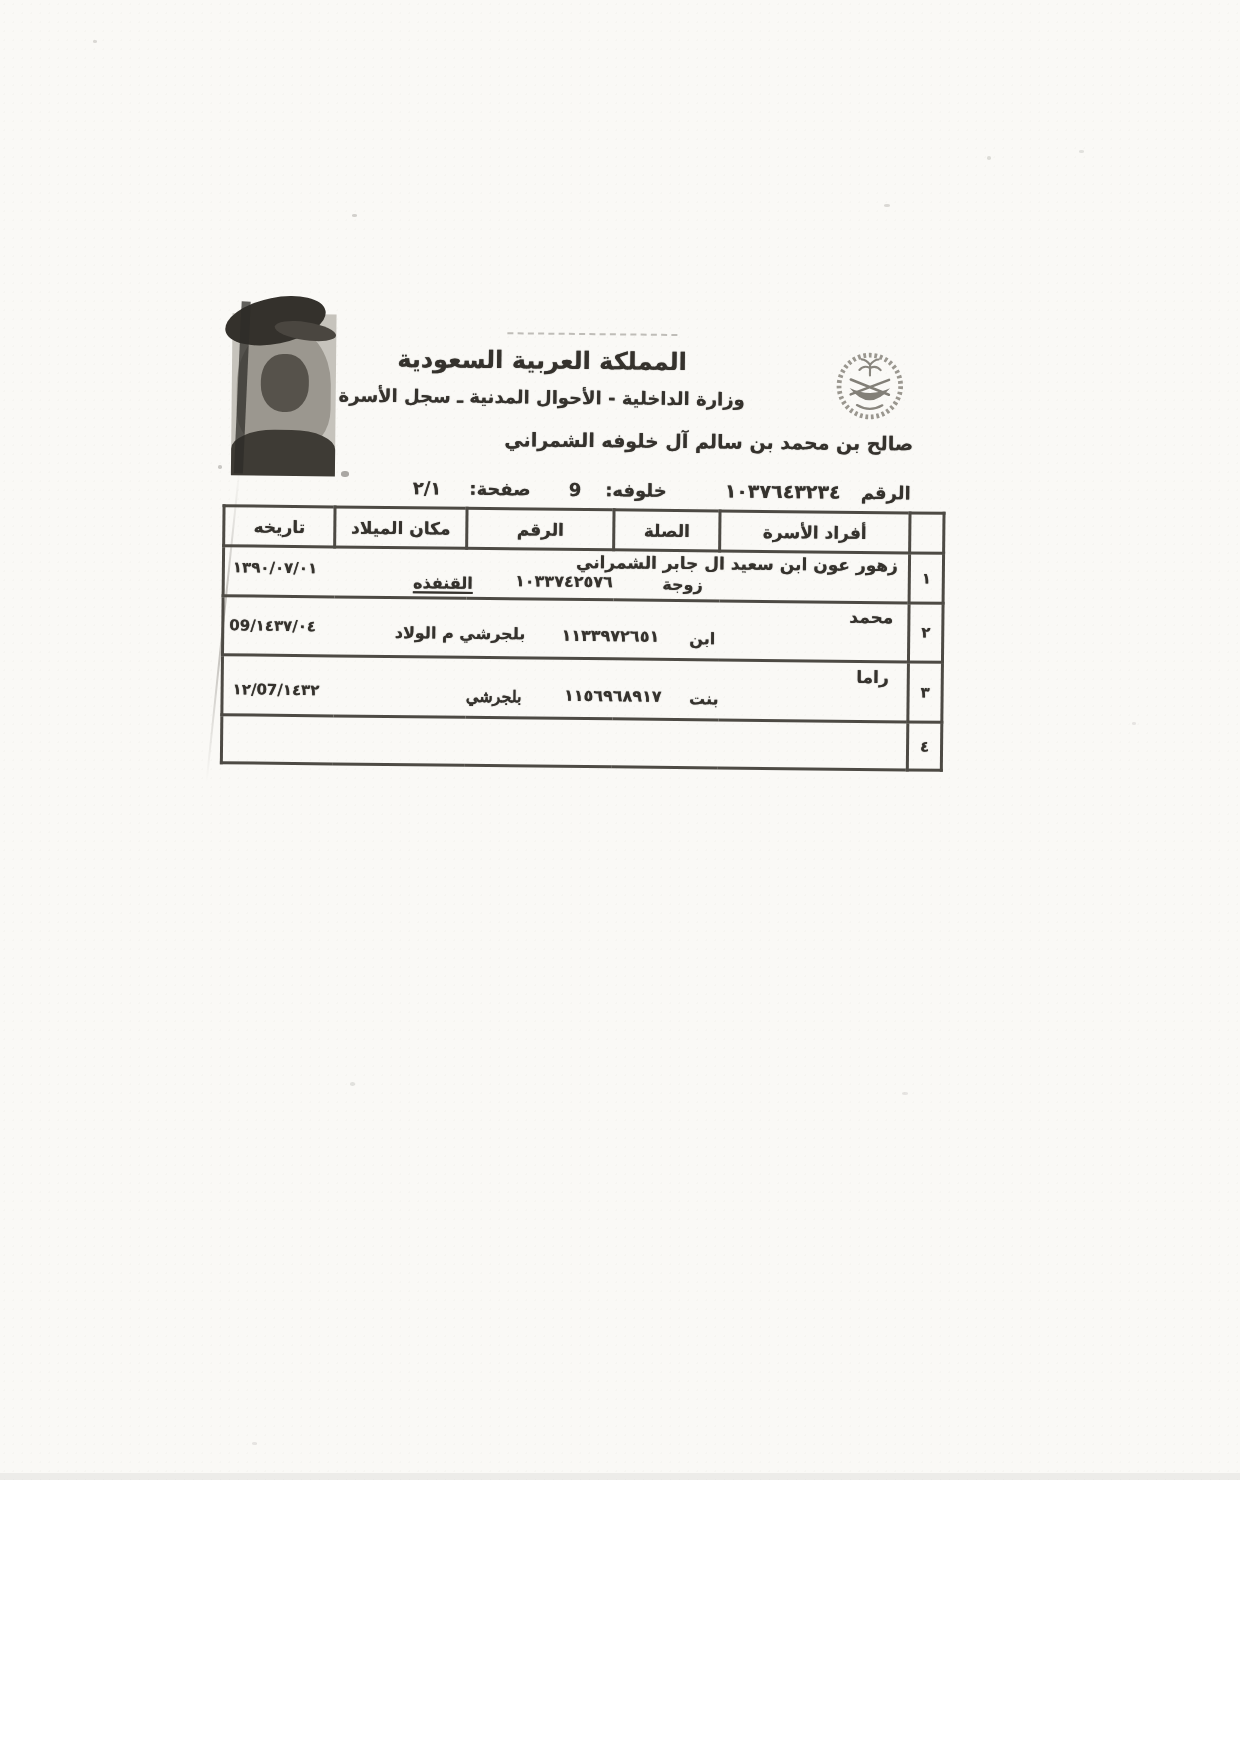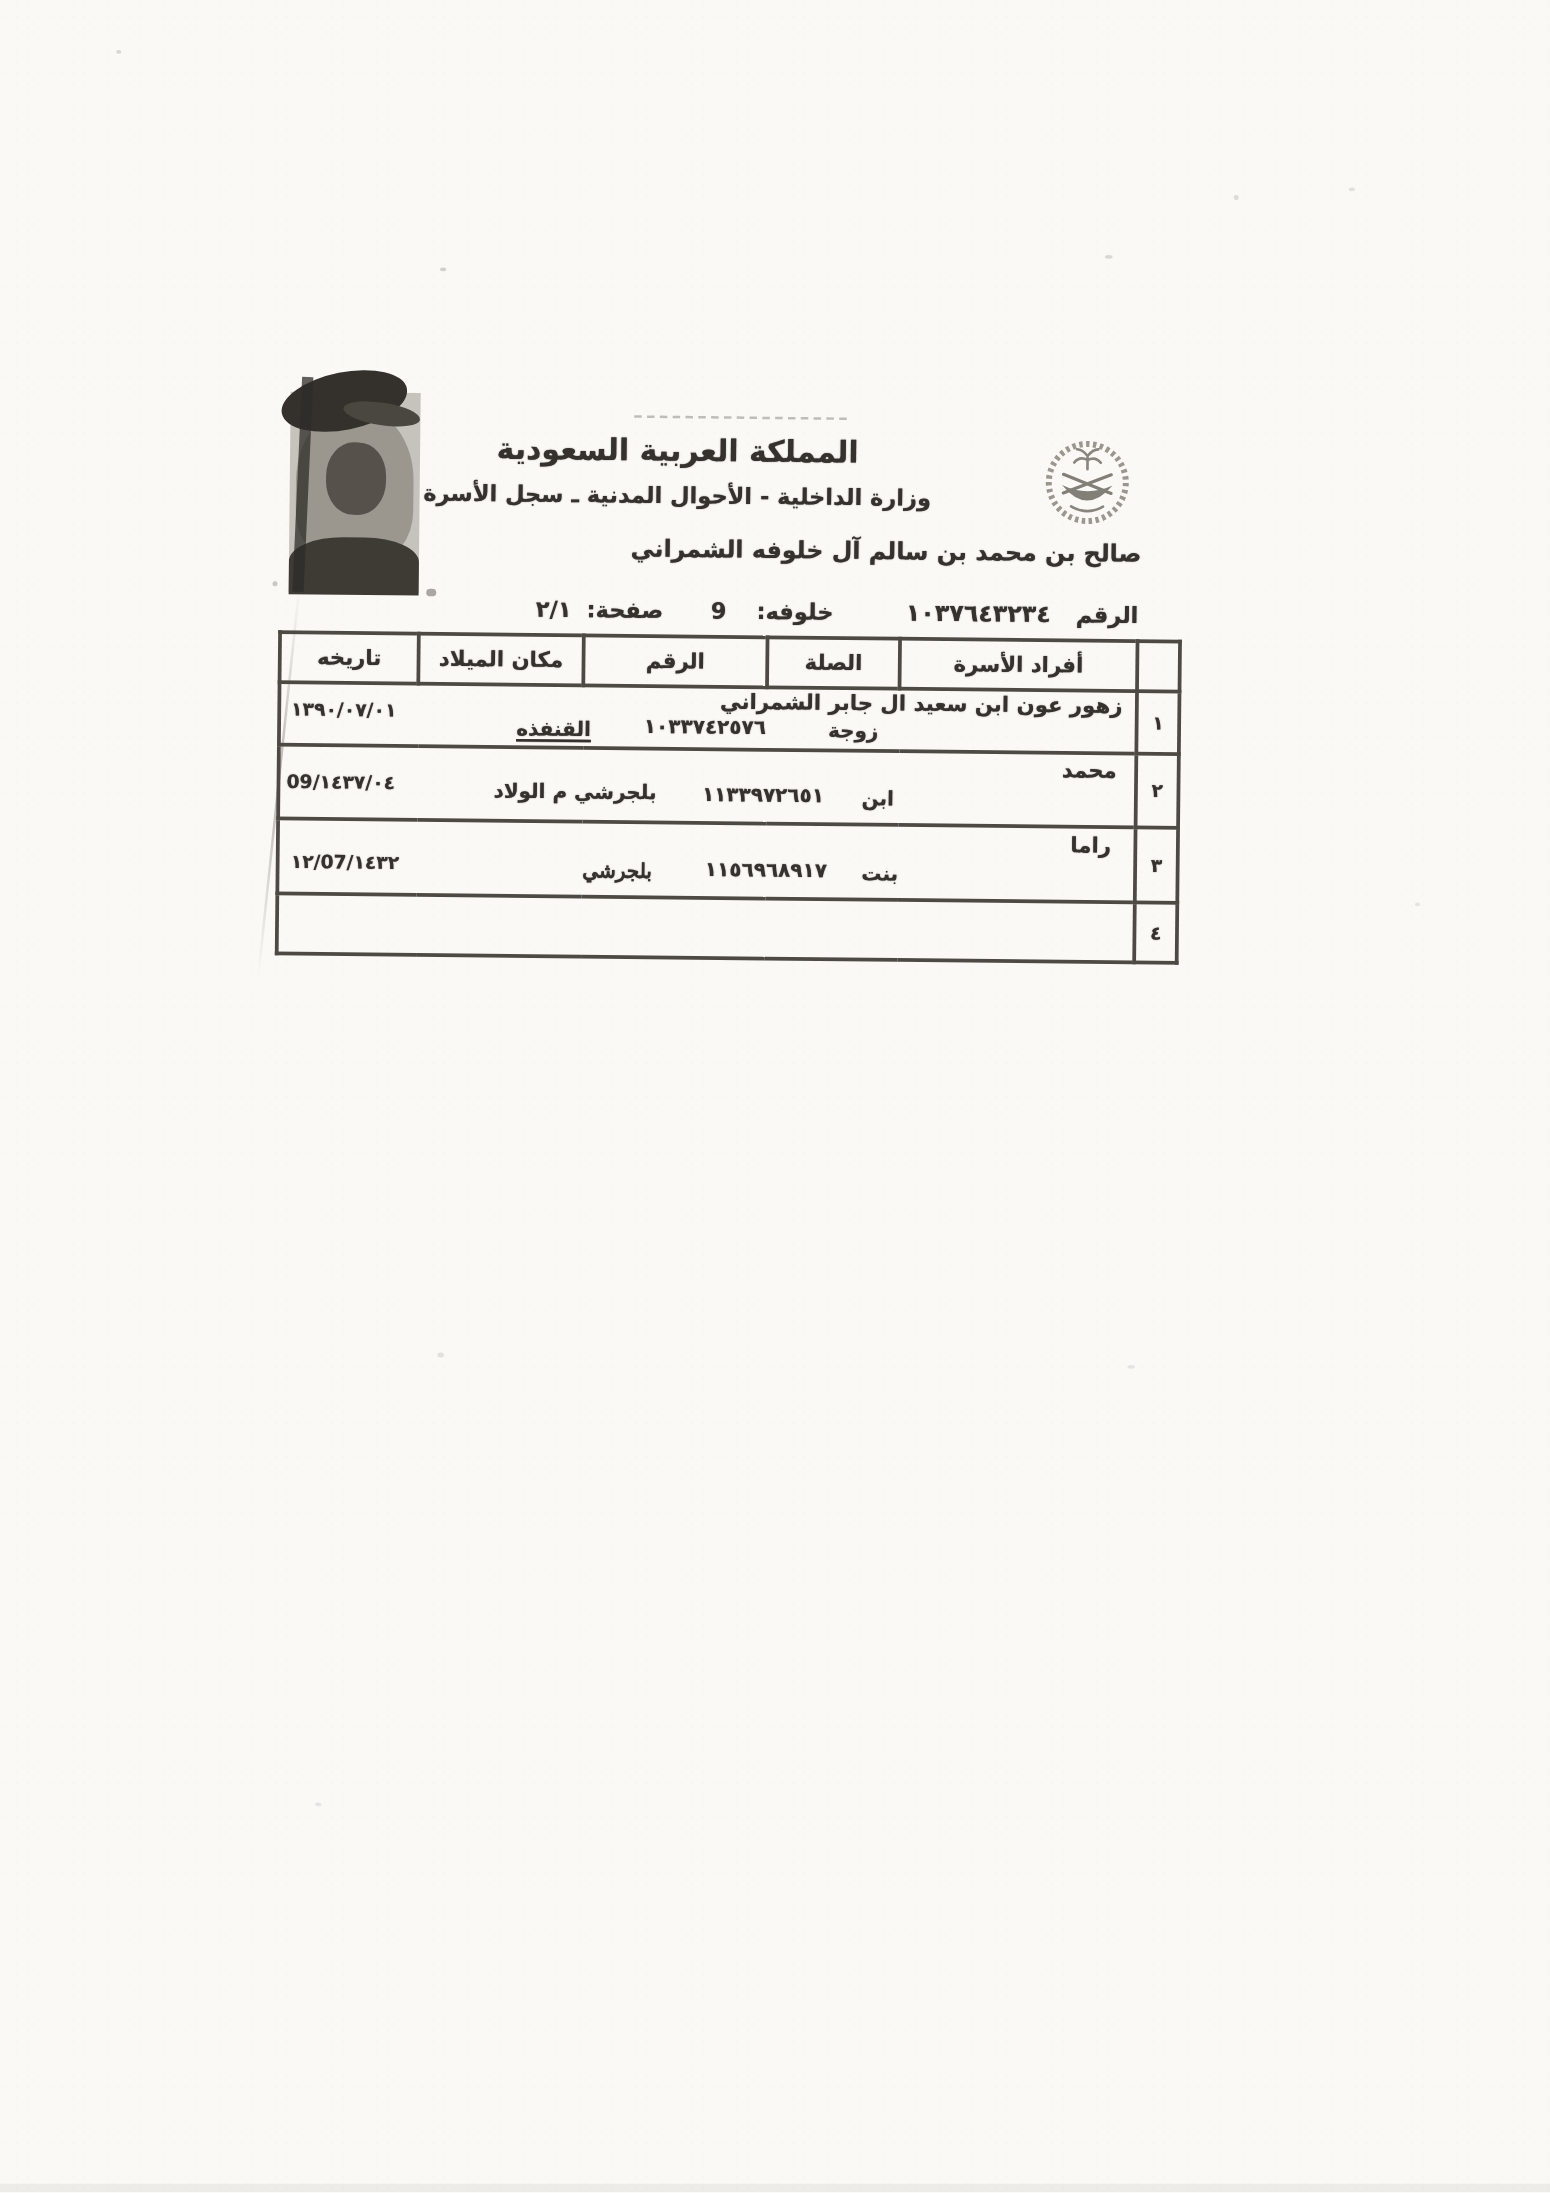--- a/index.html
+++ b/index.html
@@ -3,21 +3,21 @@
 <meta charset="utf-8">
 <style>
   :root{
     --paper:#faf9f6;
     --ink:#35322d;
     --bd:#4d4a44;
   }
   *{margin:0;padding:0;box-sizing:border-box;}
   body{width:1240px;height:1754px;background:#fff;font-family:"DejaVu Sans","Liberation Sans",sans-serif;}
   .page{
-    position:relative;width:1240px;height:1754px;overflow:hidden;
+    position:relative;width:1240px;height:1480px;overflow:hidden;
     background:var(--paper);
     background-image:radial-gradient(rgba(60,55,45,0.02) 1px, transparent 1px);
     background-size:9px 9px;
   }
   .scan-edge{position:absolute;left:0;right:0;bottom:0;height:7px;background:rgba(90,88,84,.08);}
   .speck{position:absolute;background:#5a564f;border-radius:45%;}
 
   
   .card{
     position:absolute;left:210px;top:345px;width:740px;height:432px;
@@ -41,21 +41,21 @@
 
   
   .emblem{position:absolute;left:624px;top:4px;width:68px;height:68px;opacity:.85;}
 
   
   .numline{position:absolute;top:133px;right:40px;display:flex;align-items:baseline;font-size:18px;}
   .numline .m-num{margin-right:20px;font-size:19px;letter-spacing:2px;}
   .numline .m-copyl{margin-right:58px;}
   .numline .m-copyv{margin-right:22px;letter-spacing:2px;}
   .numline .m-pagel{margin-right:38px;}
-  .numline .m-pagev{margin-right:12px;letter-spacing:1px;}
+  .numline .m-pagev{margin-right:28px;letter-spacing:1px;}
 
   
   table.tbl{position:absolute;left:12px;top:163px;width:722px;border-collapse:collapse;table-layout:fixed;direction:rtl;}
   .tbl th,.tbl td{border:3px solid var(--bd);}
   .tbl th{height:40px;font-size:17px;text-align:center;vertical-align:middle;font-weight:700;}
   .tbl td.serial{text-align:center;vertical-align:middle;font-size:15px;}
   .tbl td.content{position:relative;padding:0;}
   .tbl td.content span{position:absolute;white-space:nowrap;font-weight:700;}
   tr.hr0{height:40px;} tr.r1{height:50px;} tr.r2{height:59px;} tr.r3{height:60px;} tr.r4{height:48px;}
   .nm{font-size:17px;} .rel,.no,.bp{font-size:16px;} .no{letter-spacing:1.5px;} .dt{font-size:15px;letter-spacing:1px;}

